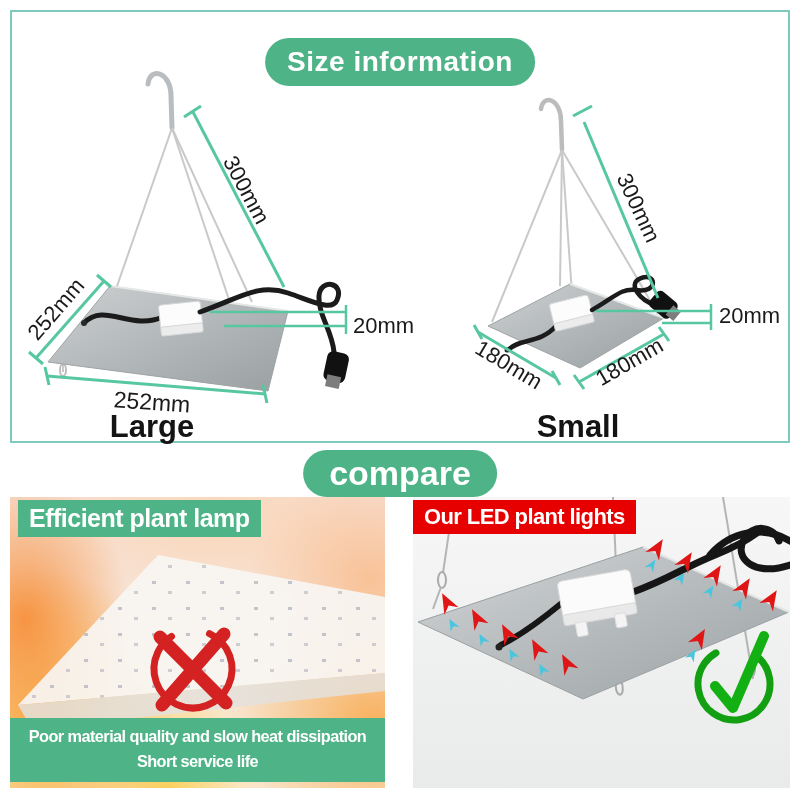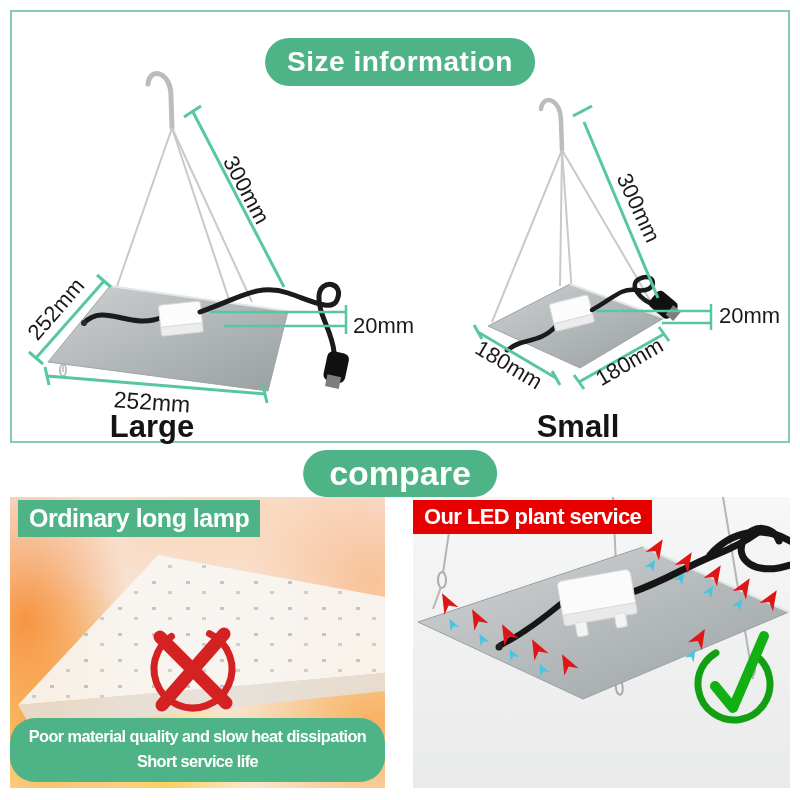--- a/index.html
+++ b/index.html
@@ -31,21 +31,21 @@
   .panel.right{left:413px;width:377px;
     background:linear-gradient(#f7f7f7,#e9eaea);}
   .panel svg{position:absolute;left:0;top:0;}
 
   .banner-top{position:absolute;top:3px;left:0;color:#fff;font-weight:bold;
               white-space:nowrap;padding:4px 11px;}
   .banner-top.green{left:8px;background:#4eb487;font-size:25px;letter-spacing:-0.5px;}
   .banner-top.red{left:0;background:#e60000;font-size:22px;letter-spacing:-0.6px;}
 
   .caption{position:absolute;left:0;right:0;bottom:6px;background:#4eb487;color:#fff;
-           text-align:center;font-weight:bold;padding:6px 0 8px;border-radius:25px;}
+           text-align:center;font-weight:bold;padding:6px 0 8px;}
   .caption .line{display:block;font-size:17px;line-height:25px;letter-spacing:-0.6px;
                  transform:scaleX(.96);transform-origin:center;white-space:nowrap;}
 
   .pcb{position:absolute;left:0;top:0;}
 </style>
 </head>
 <body>
 
 <div id="stage">
 
@@ -193,21 +193,21 @@
       <polygon points="148,58 375,100 375,176 8,208" fill="rgba(247,245,242,0.93)"></polygon>
       <polygon points="148,58 375,100 375,176 8,208" fill="url(#led)"></polygon>
       <polygon points="8,208 375,176 375,194 22,232" fill="rgba(228,225,220,0.85)"></polygon>
 
       <g>
         <circle cx="183" cy="172" r="39" fill="none" stroke="#d42222" stroke-width="7" stroke-dasharray="205 40" transform="rotate(-65 183 172)" stroke-linecap="round"></circle>
         <path d="M150,140 L216,206" stroke="#d42222" stroke-width="13" stroke-linecap="round"></path>
         <path d="M214,137 L152,208" stroke="#d42222" stroke-width="13" stroke-linecap="round"></path>
       </g>
     </svg>
-    <div class="banner-top green">Ordinary long lamp</div>
+    <div class="banner-top green">Efficient plant lamp</div>
     <div class="caption">
       <span class="line">Poor material quality and slow heat dissipation</span>
       <span class="line">Short service life</span>
     </div>
   </div>
 
   <div class="panel right">
     <svg width="377" height="291" viewBox="0 0 377 291">
       <defs>
         <linearGradient id="alu2" x1="0" y1="0" x2="1" y2="1">
@@ -269,16 +269,16 @@
 
         <use href="#ra" transform="translate(285,128) rotate(30)"></use>
         <use href="#ca" transform="translate(278,150) rotate(30)"></use>
       </g>
 
       <g>
         <circle cx="321" cy="187" r="36" fill="none" stroke="#12a012" stroke-width="7" stroke-dasharray="185 42" transform="rotate(-55 321 187)" stroke-linecap="round"></circle>
         <path d="M302,189 L320,211 L351,139" fill="none" stroke="#12b012" stroke-width="10" stroke-linecap="round" stroke-linejoin="round"></path>
       </g>
     </svg>
-    <div class="banner-top red">Our LED plant service</div>
+    <div class="banner-top red">Our LED plant lights</div>
   </div>
 
 </div>
 
 </body></html>

